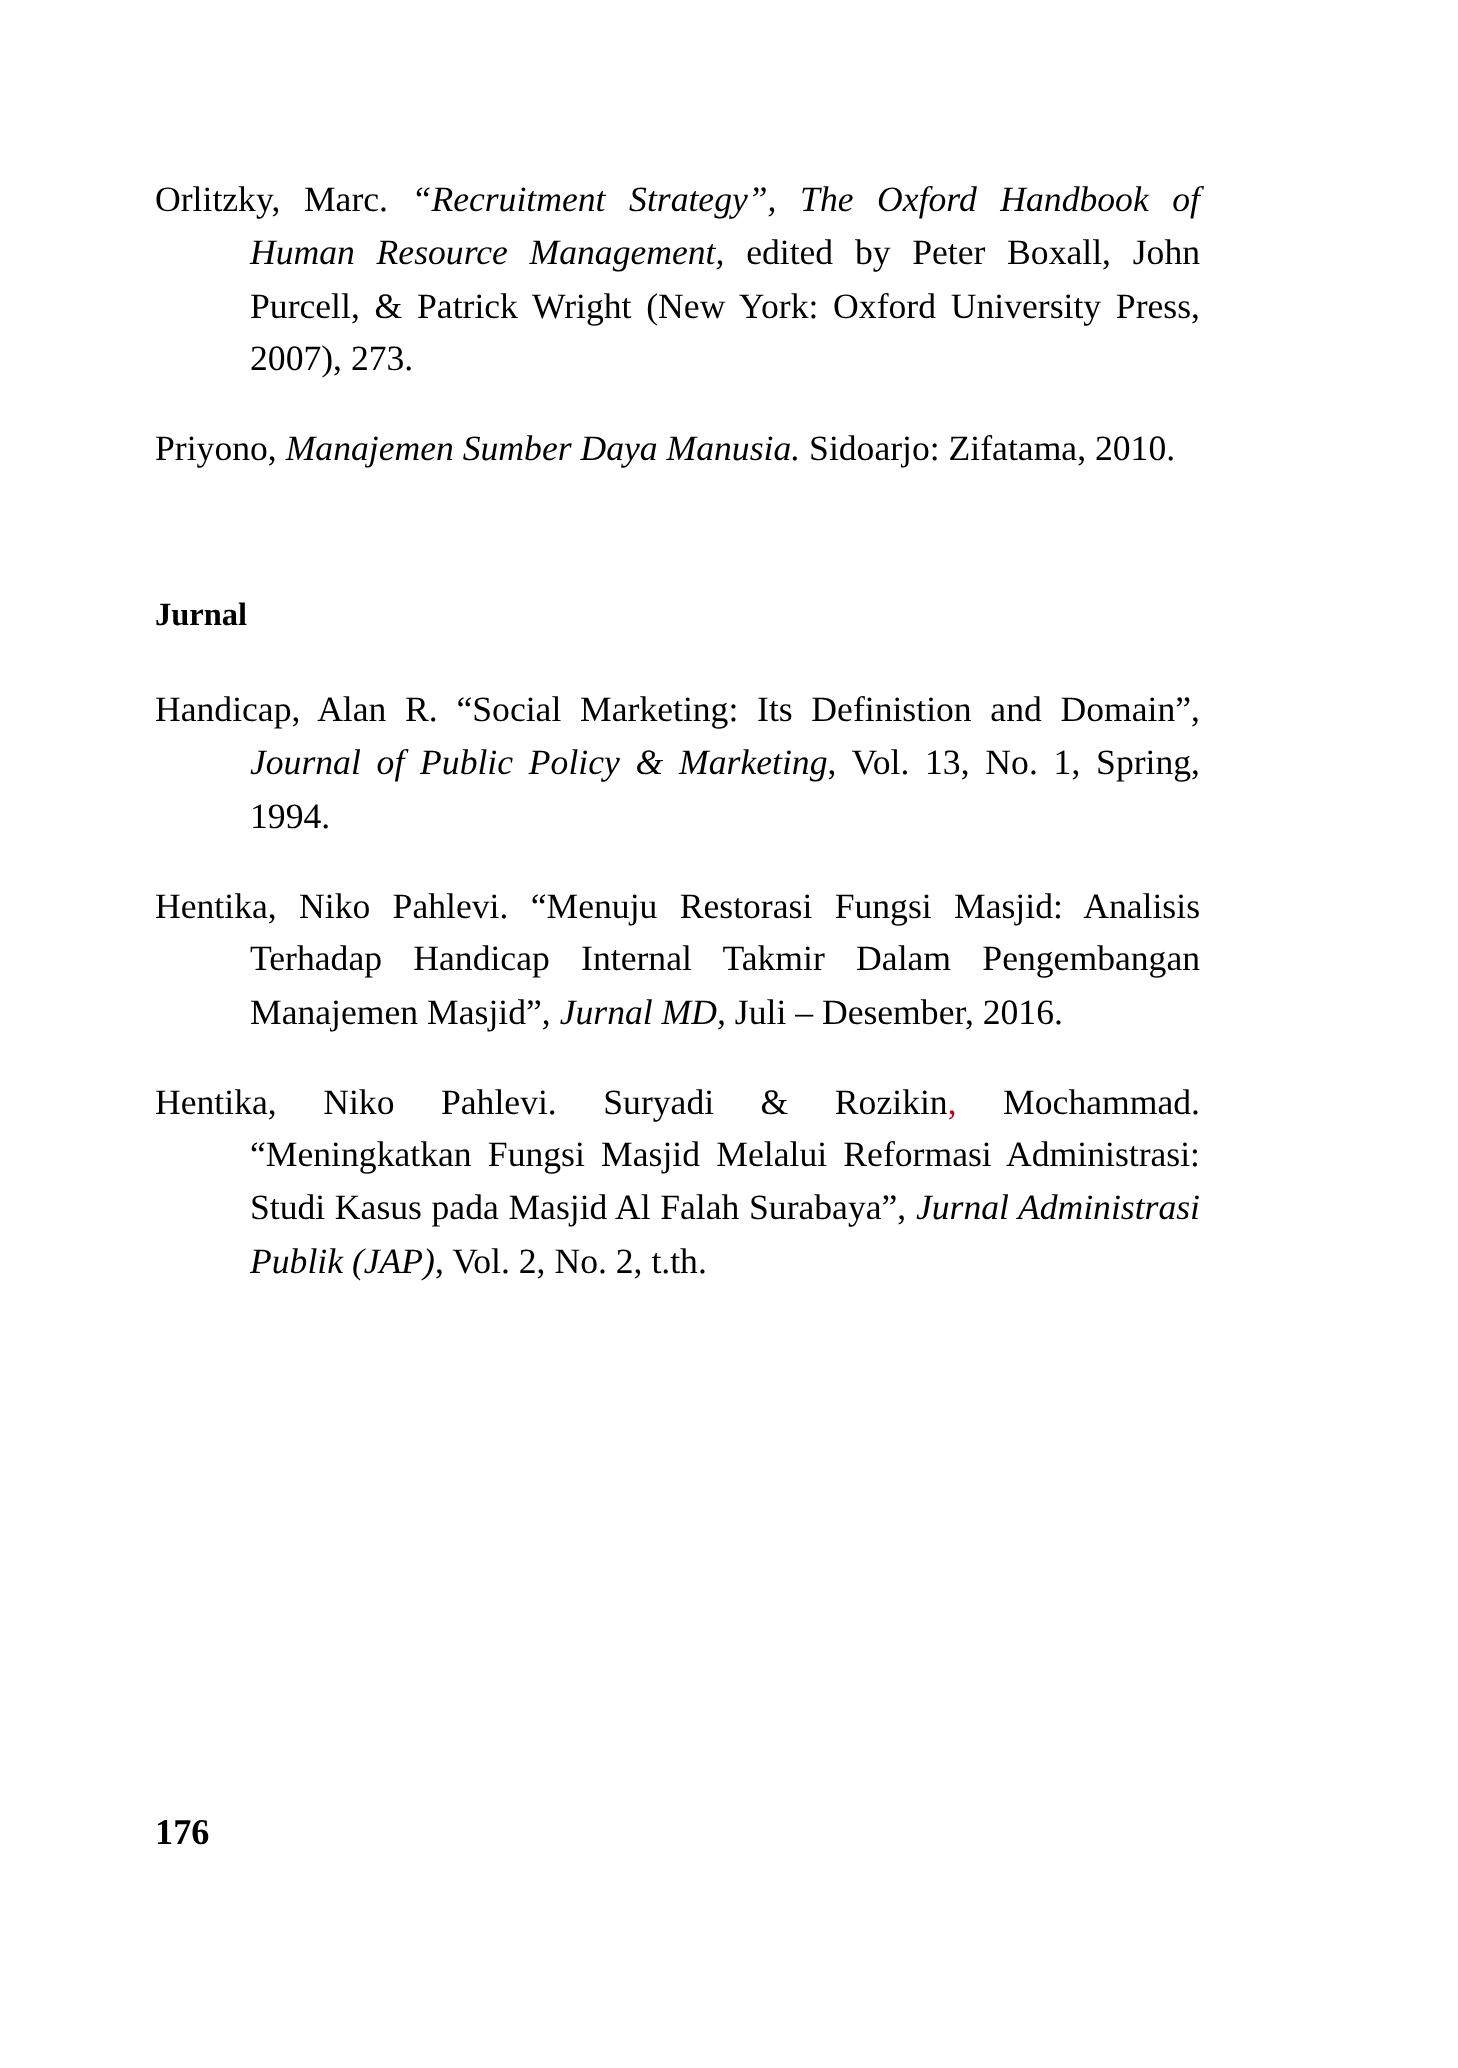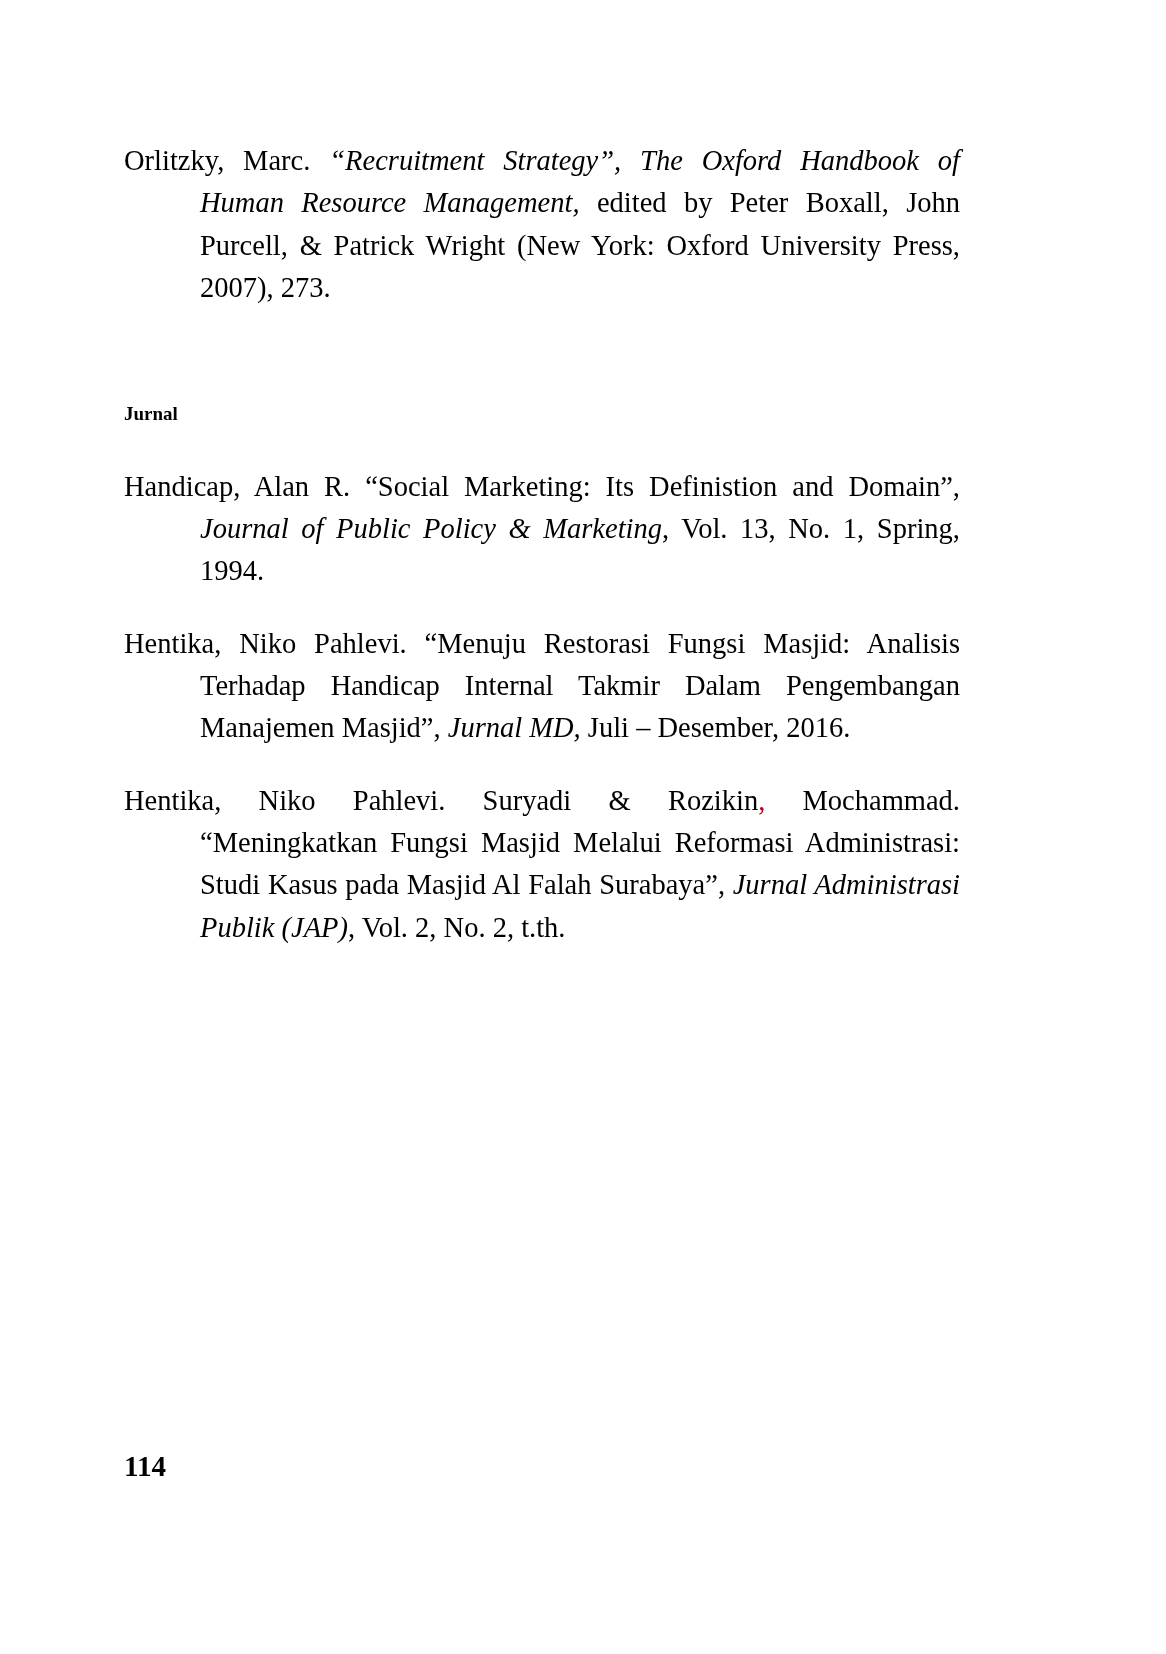--- a/index.html
+++ b/index.html
@@ -34,21 +34,21 @@
     text-indent: -76px;
     margin: 0 0 30px 0;
     -webkit-hyphens: none;
     hyphens: none;
   }
   .ref:last-child { margin-bottom: 0; }
   .it { font-style: italic; }
   .red { color: #c00014; }
 
   .section-head {
-    font-size: 19px;
+    font-size: 26px;
     font-weight: bold;
     line-height: 1.4;
     margin: 0;
   }
   .gap-before-head { height: 92px; }
   .gap-after-head  { height: 38px; }
 
   .page-number {
     position: absolute;
     left: 124px;
@@ -61,31 +61,32 @@
 </style>
 </head>
 <body>
 
 <div class="page">
 
   <div class="content">
 
     <div>
       <p class="ref"><span>Orlitzky, Marc. </span><span class="it">“Recruitment Strategy”, The Oxford Handbook of Human Resource Management,</span><span> edited by Peter Boxall, John Purcell, &amp; Patrick Wright (New York: Oxford University Press, 2007), 273.</span></p>
+      <p class="ref"><span>Priyono, </span><span class="it">Manajemen Sumber Daya Manusia.</span><span> Sidoarjo: Zifatama, 2010.</span></p>
     </div>
 
     <div class="gap-before-head"></div>
 
     <h2 class="section-head">Jurnal</h2>
 
     <div class="gap-after-head"></div>
 
     <div>
       <p class="ref"><span>Handicap, Alan R. “Social Marketing: Its Definistion and Domain”, </span><span class="it">Journal of Public Policy &amp; Marketing</span><span>, Vol. 13, No. 1, Spring, 1994.</span></p>
       <p class="ref"><span>Hentika, Niko Pahlevi. “Menuju Restorasi Fungsi Masjid: Analisis Terhadap Handicap Internal Takmir Dalam Pengembangan Manajemen Masjid”, </span><span class="it">Jurnal MD,</span><span> Juli – Desember, 2016.</span></p>
       <p class="ref"><span>Hentika, Niko Pahlevi. Suryadi &amp; Rozikin</span><span class="red">,</span><span> Mochammad. “Meningkatkan Fungsi Masjid Melalui Reformasi Administrasi: Studi Kasus pada Masjid Al Falah Surabaya”, </span><span class="it">Jurnal Administrasi Publik (JAP)</span><span>, Vol. 2, No. 2, t.th.</span></p>
     </div>
 
   </div>
 
-  <div class="page-number">114</div>
+  <div class="page-number">176</div>
 
 </div>
 
 </body></html>

